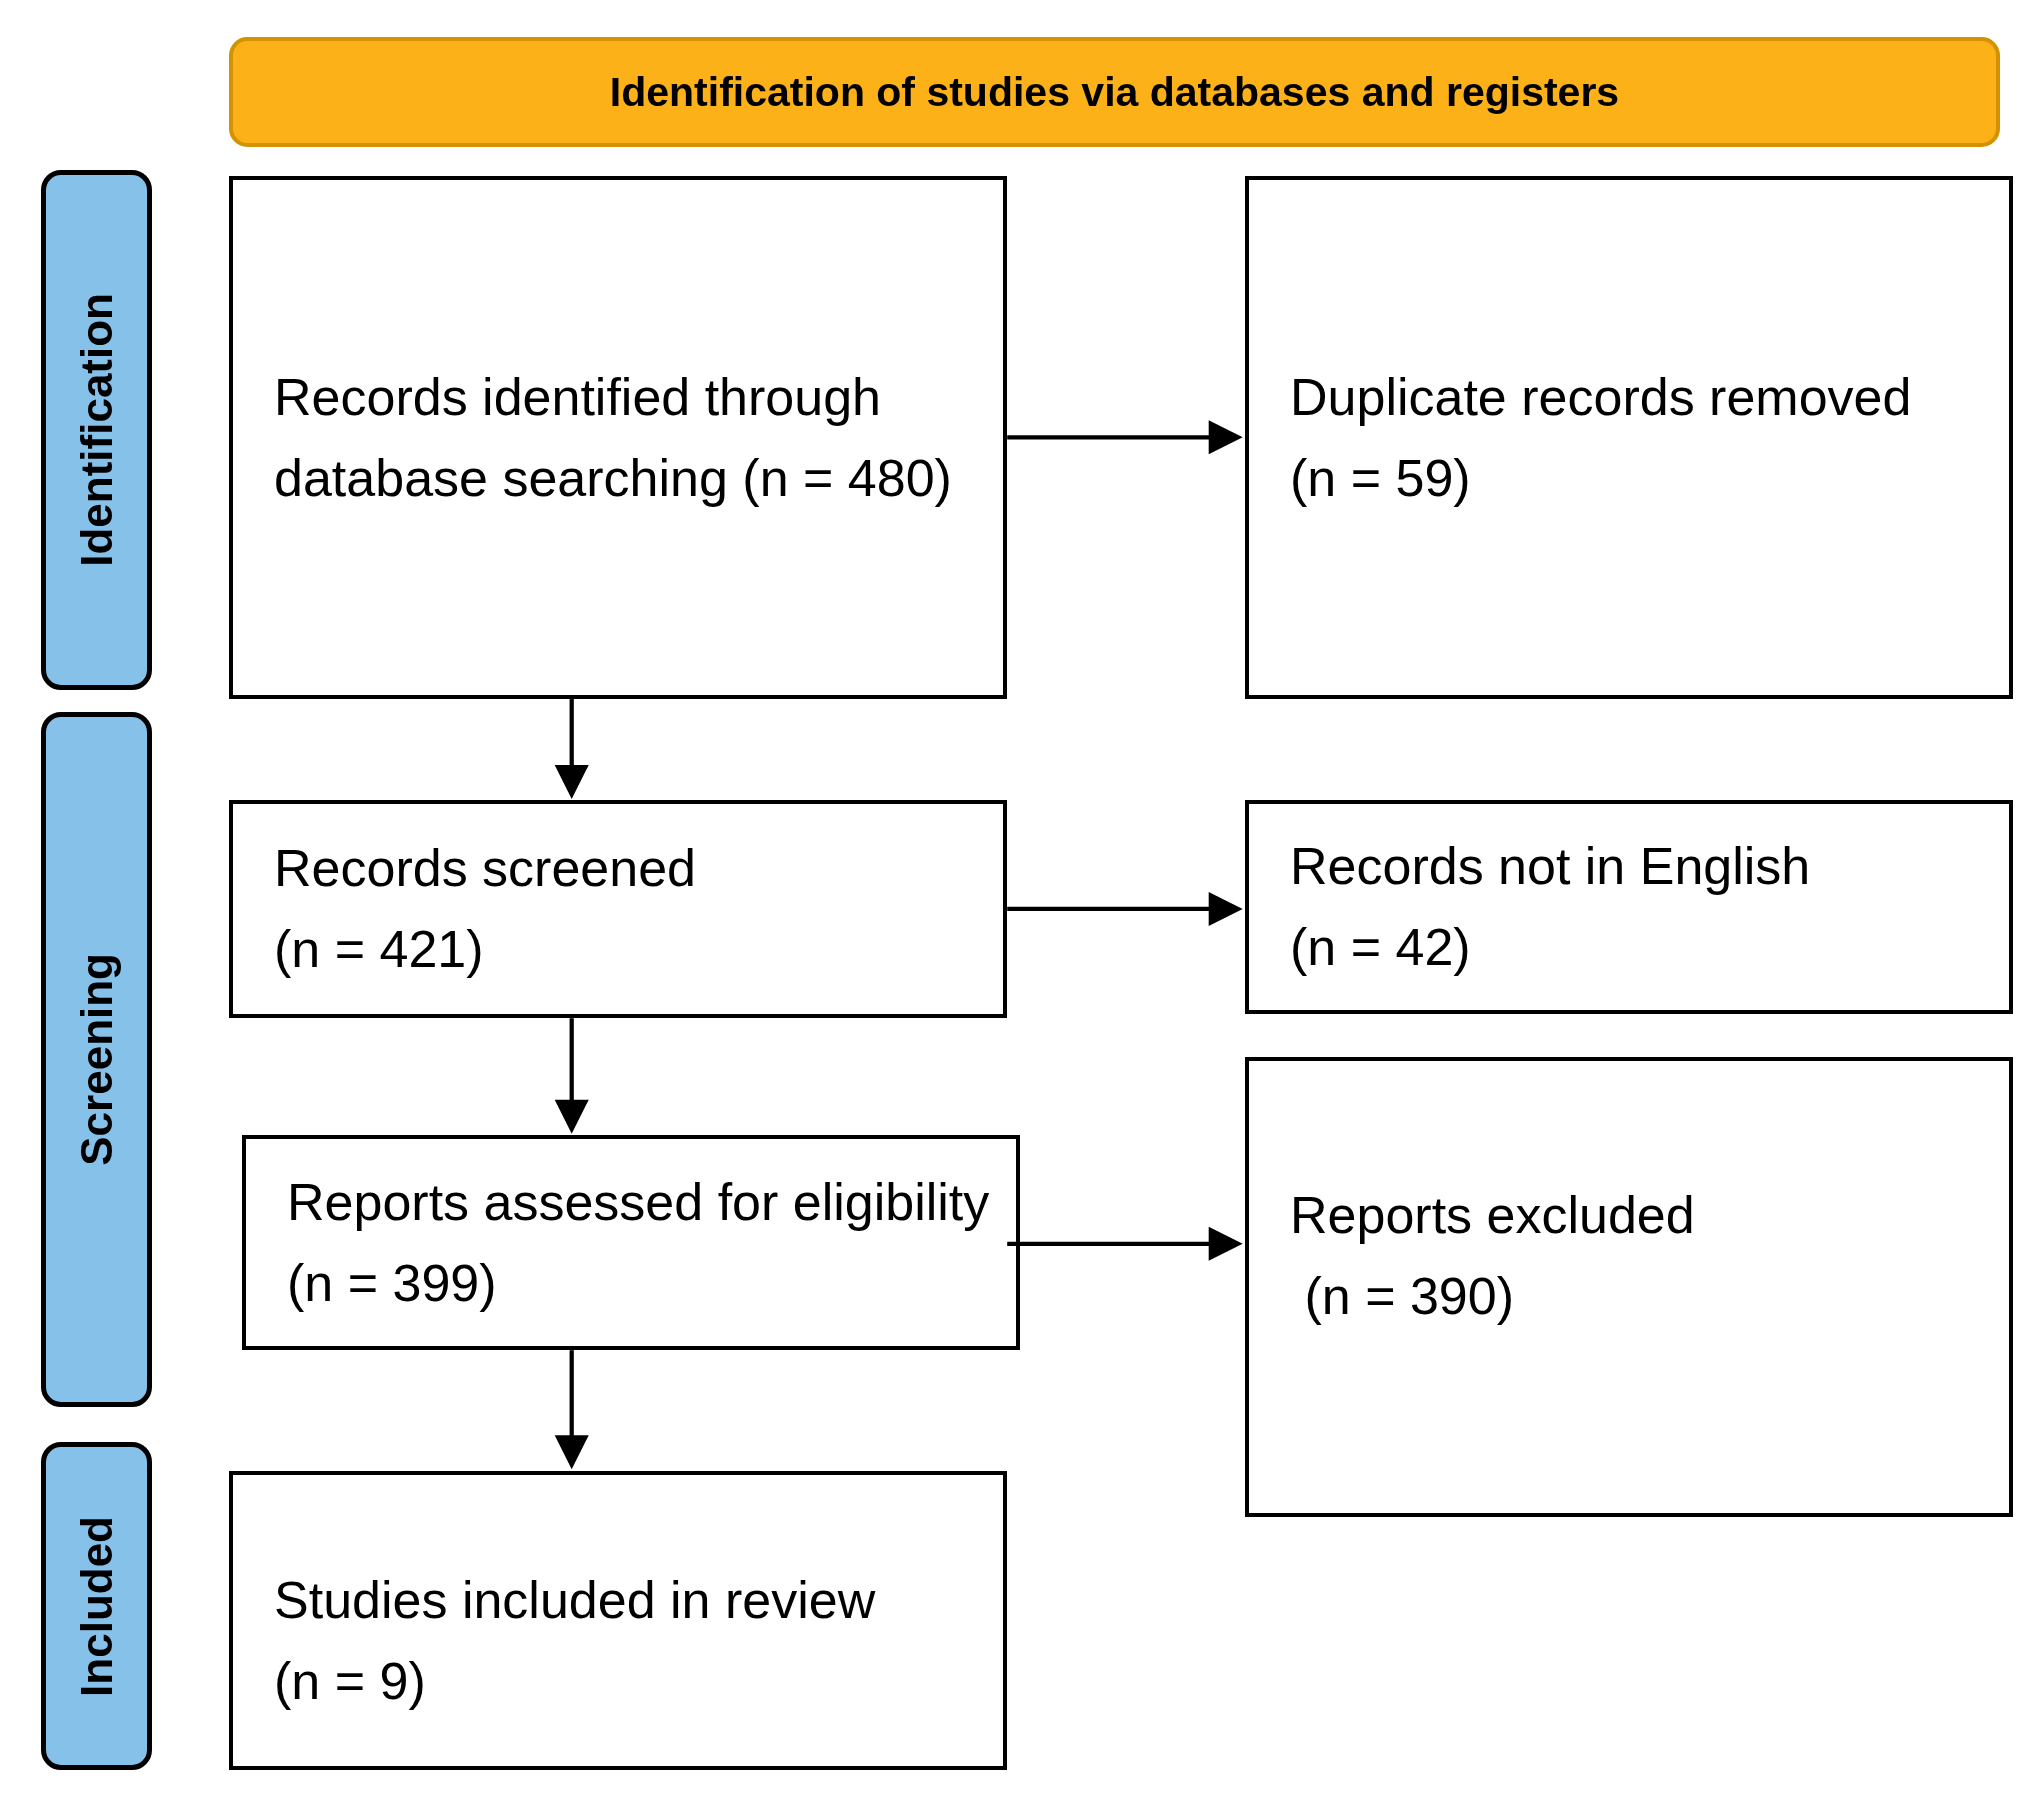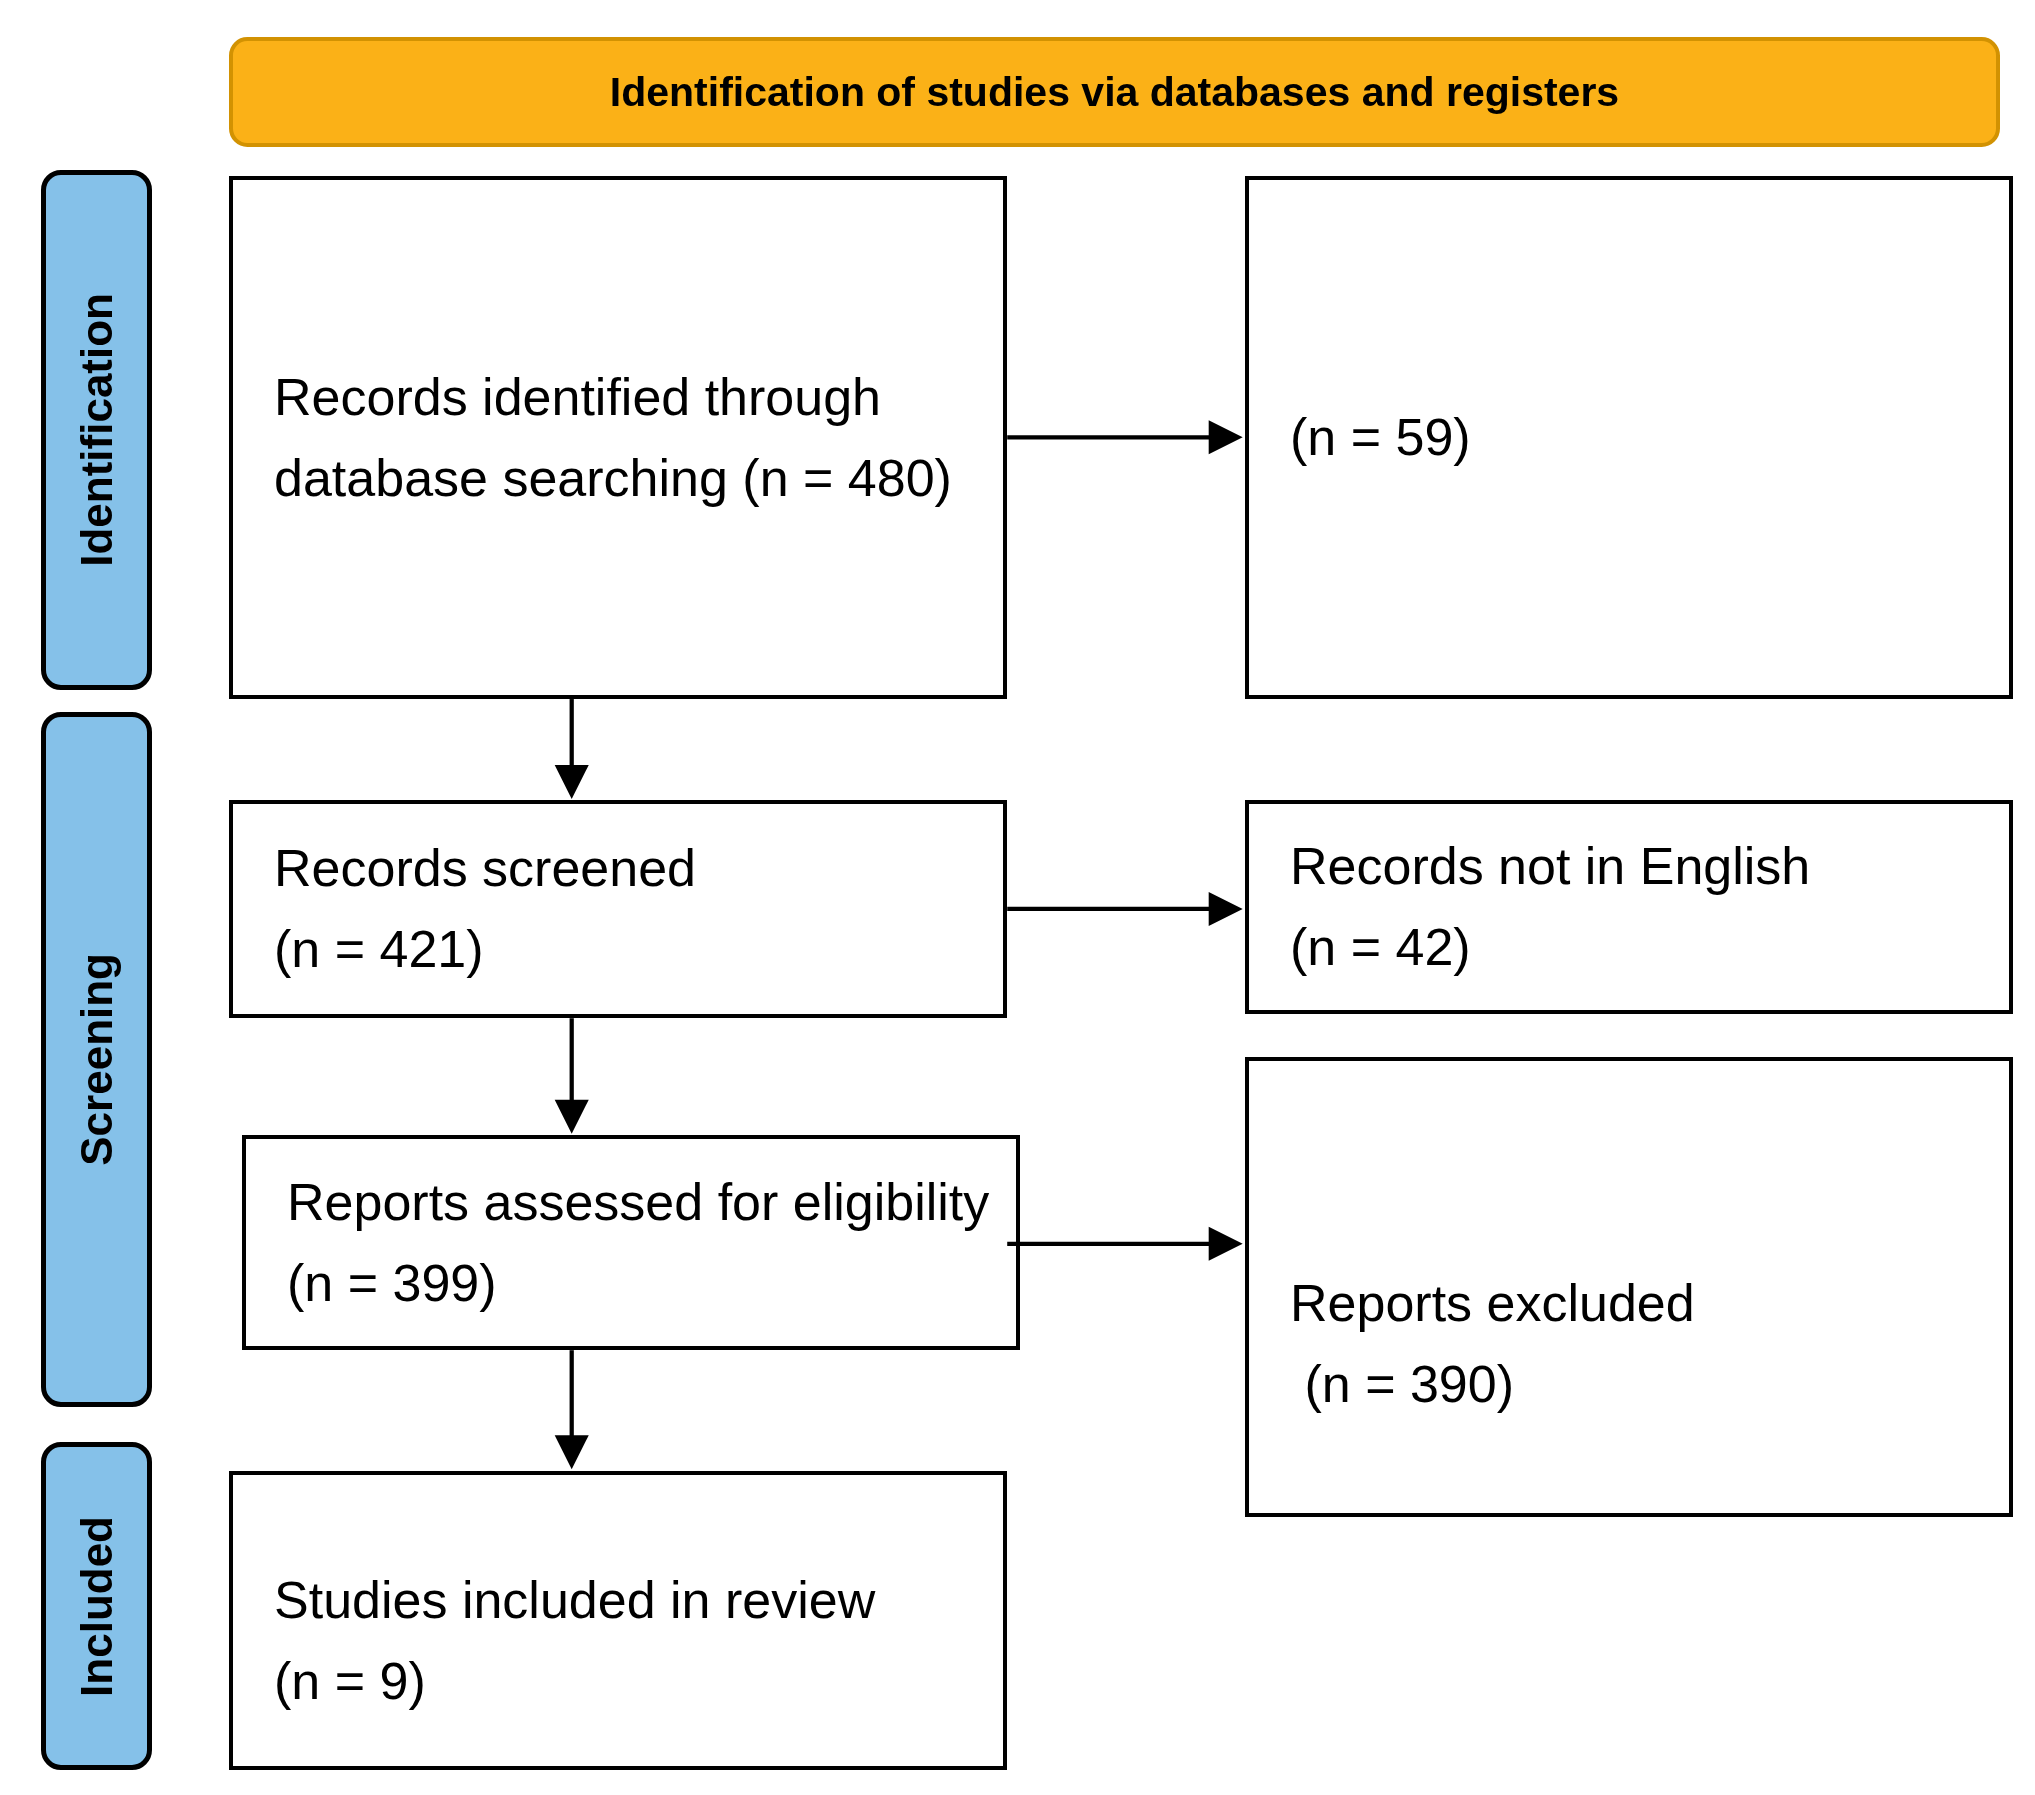--- a/index.html
+++ b/index.html
@@ -62,21 +62,21 @@
     font-size: 52px;
     line-height: 1.55;
     white-space: pre-wrap;
   }
   .box-records-identified  { left: 229px;  top: 176px;  width: 778px; height: 523px; }
   .box-duplicates-removed  { left: 1245px; top: 176px;  width: 768px; height: 523px; }
   .box-records-screened    { left: 229px;  top: 800px; width: 778px; height: 218px; }
   .box-records-not-english { left: 1245px; top: 800px; width: 768px; height: 214px; }
   .box-reports-assessed    { left: 242px;  top: 1135px; width: 778px; height: 215px; }
   .box-reports-excluded    { left: 1245px; top: 1057px; width: 768px; height: 460px;
-                             justify-content: center; padding-top: 114px; }
+                             justify-content: flex-start; padding-top: 114px; }
   .box-studies-included    { left: 229px;  top: 1471px; width: 778px; height: 299px;
                              justify-content: flex-start; padding-top: 85px; }
 
   
   .arrows {
     position: absolute; left: 0; top: 0;
     width: 2035px; height: 1796px;
     pointer-events: none;
   }
   .arrows line    { stroke: var(--arrow, #000000); stroke-width: 6px; }
@@ -100,20 +100,21 @@
   <div class="stage stage-included">
     <span>Included</span>
   </div>
 
   <div class="fbox box-records-identified">
     <span class="line">Records identified through</span>
     <span class="line">database searching (n = 480)</span>
   </div>
 
   <div class="fbox box-duplicates-removed">
+    <span class="line">Duplicate records removed</span>
     <span class="line">(n = 59)</span>
   </div>
 
   <div class="fbox box-records-screened">
     <span class="line">Records screened</span>
     <span class="line">(n = 421)</span>
   </div>
 
   <div class="fbox box-records-not-english">
     <span class="line">Records not in English</span>

